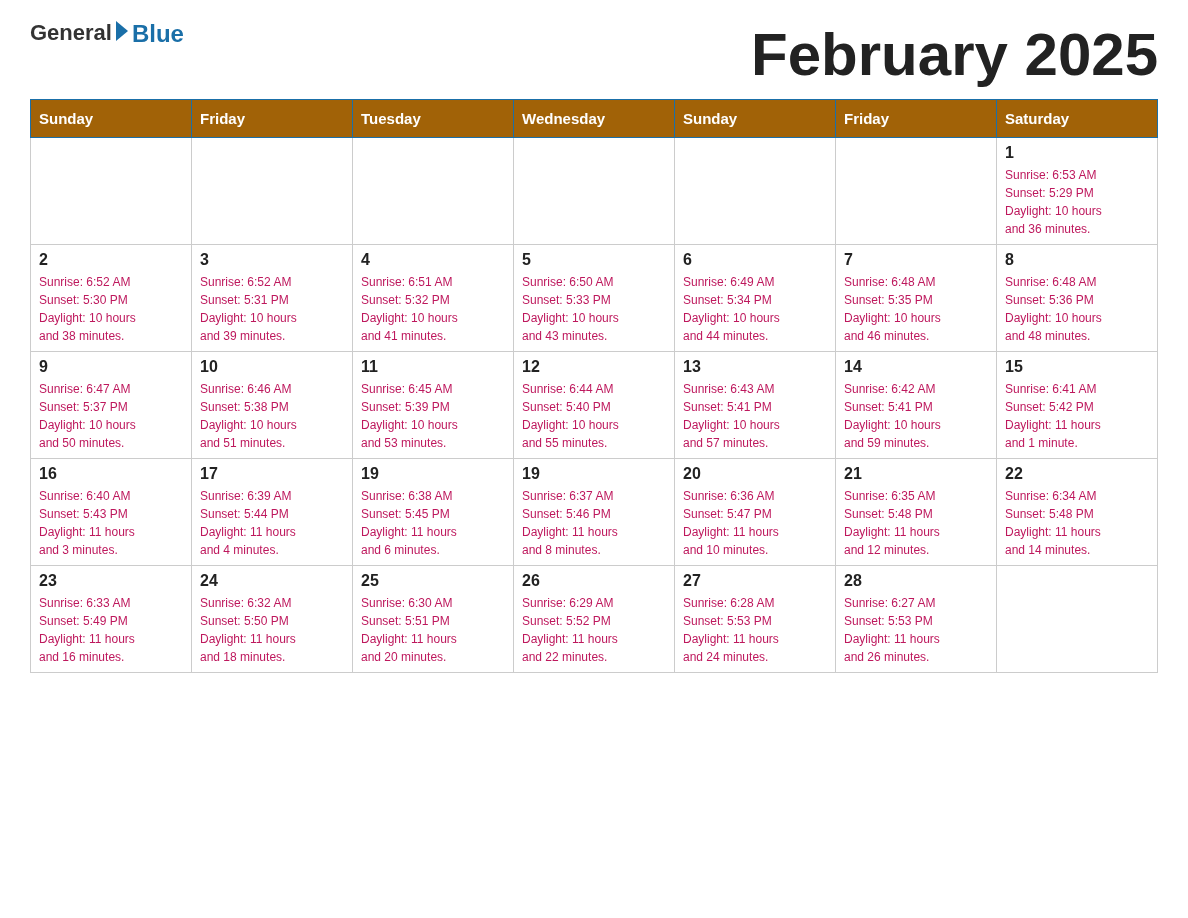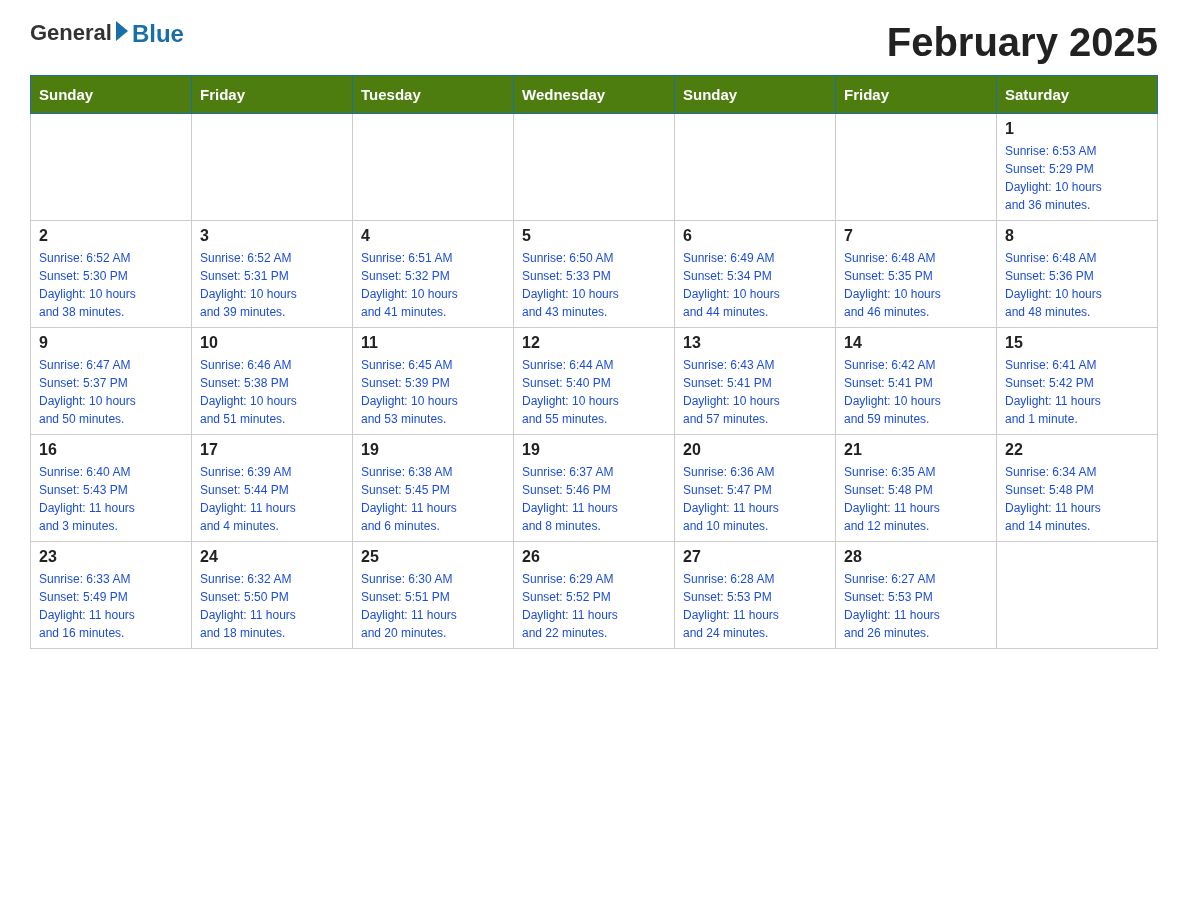--- a/index.html
+++ b/index.html
@@ -42,36 +42,36 @@
     .logo-blue {
       font-size: 24px;
       font-weight: bold;
       color: #1a6fa8;
       margin-left: 4px;
     }
     .title-section {
       text-align: right;
     }
     .main-title {
-      font-size: 40px;
+      font-size: 60px;
       font-weight: bold;
       color: #222;
     }
     .subtitle {
       font-size: 20px;
       color: #444;
       margin-top: 4px;
     }
     .calendar {
       width: 100%;
       border-collapse: collapse;
       margin-top: 10px;
     }
     .calendar thead th {
-      background-color: #4d7c0f;
+      background-color: #a16207;
       color: #fff;
       padding: 10px 8px;
       font-size: 15px;
       text-align: left;
       border: 1px solid #1a6fa8;
     }
     .calendar tbody td {
       vertical-align: top;
       border: 1px solid #ccc;
       padding: 6px 8px;
@@ -81,21 +81,21 @@
       color: #333;
     }
     .day-number {
       font-size: 16px;
       font-weight: bold;
       color: #222;
       margin-bottom: 4px;
     }
     .day-info {
       font-size: 12px;
-      color: #1d4ed8;
+      color: #be185d;
       line-height: 1.5;
     }
     .empty-cell {
       background-color: #f9f9f9;
     }
     tbody tr td {
       background: #fff;
     }
     tbody tr:nth-child(odd) td {
       background: #fff;

